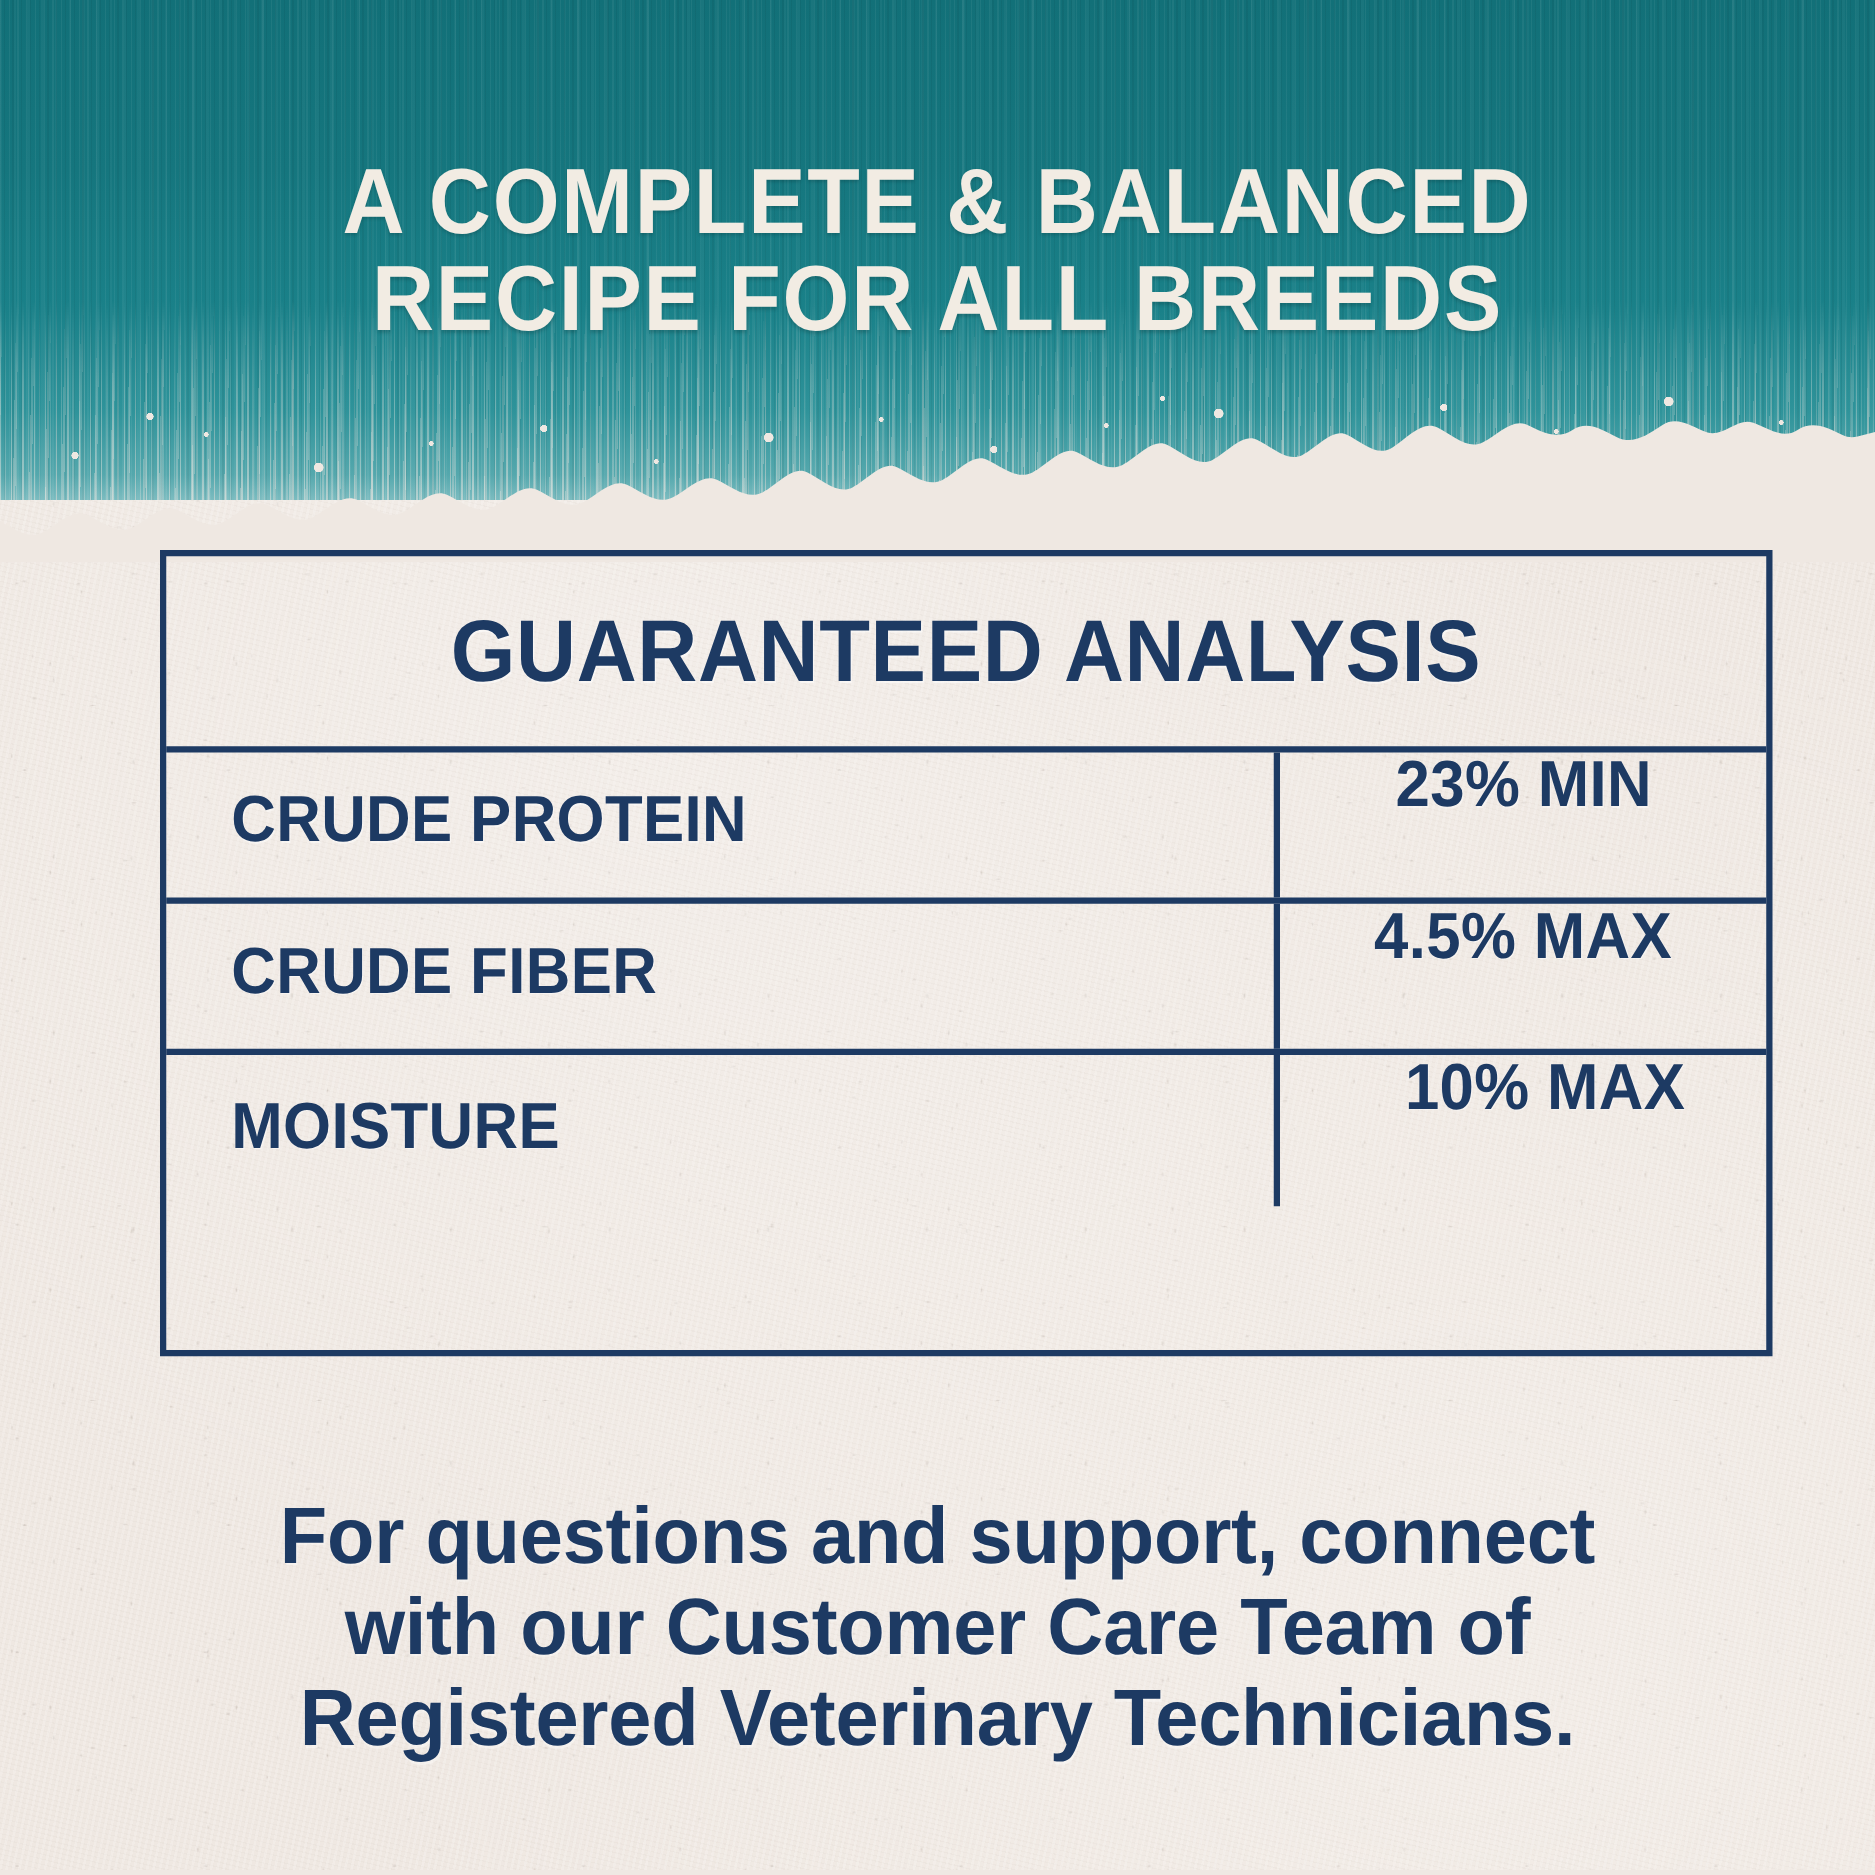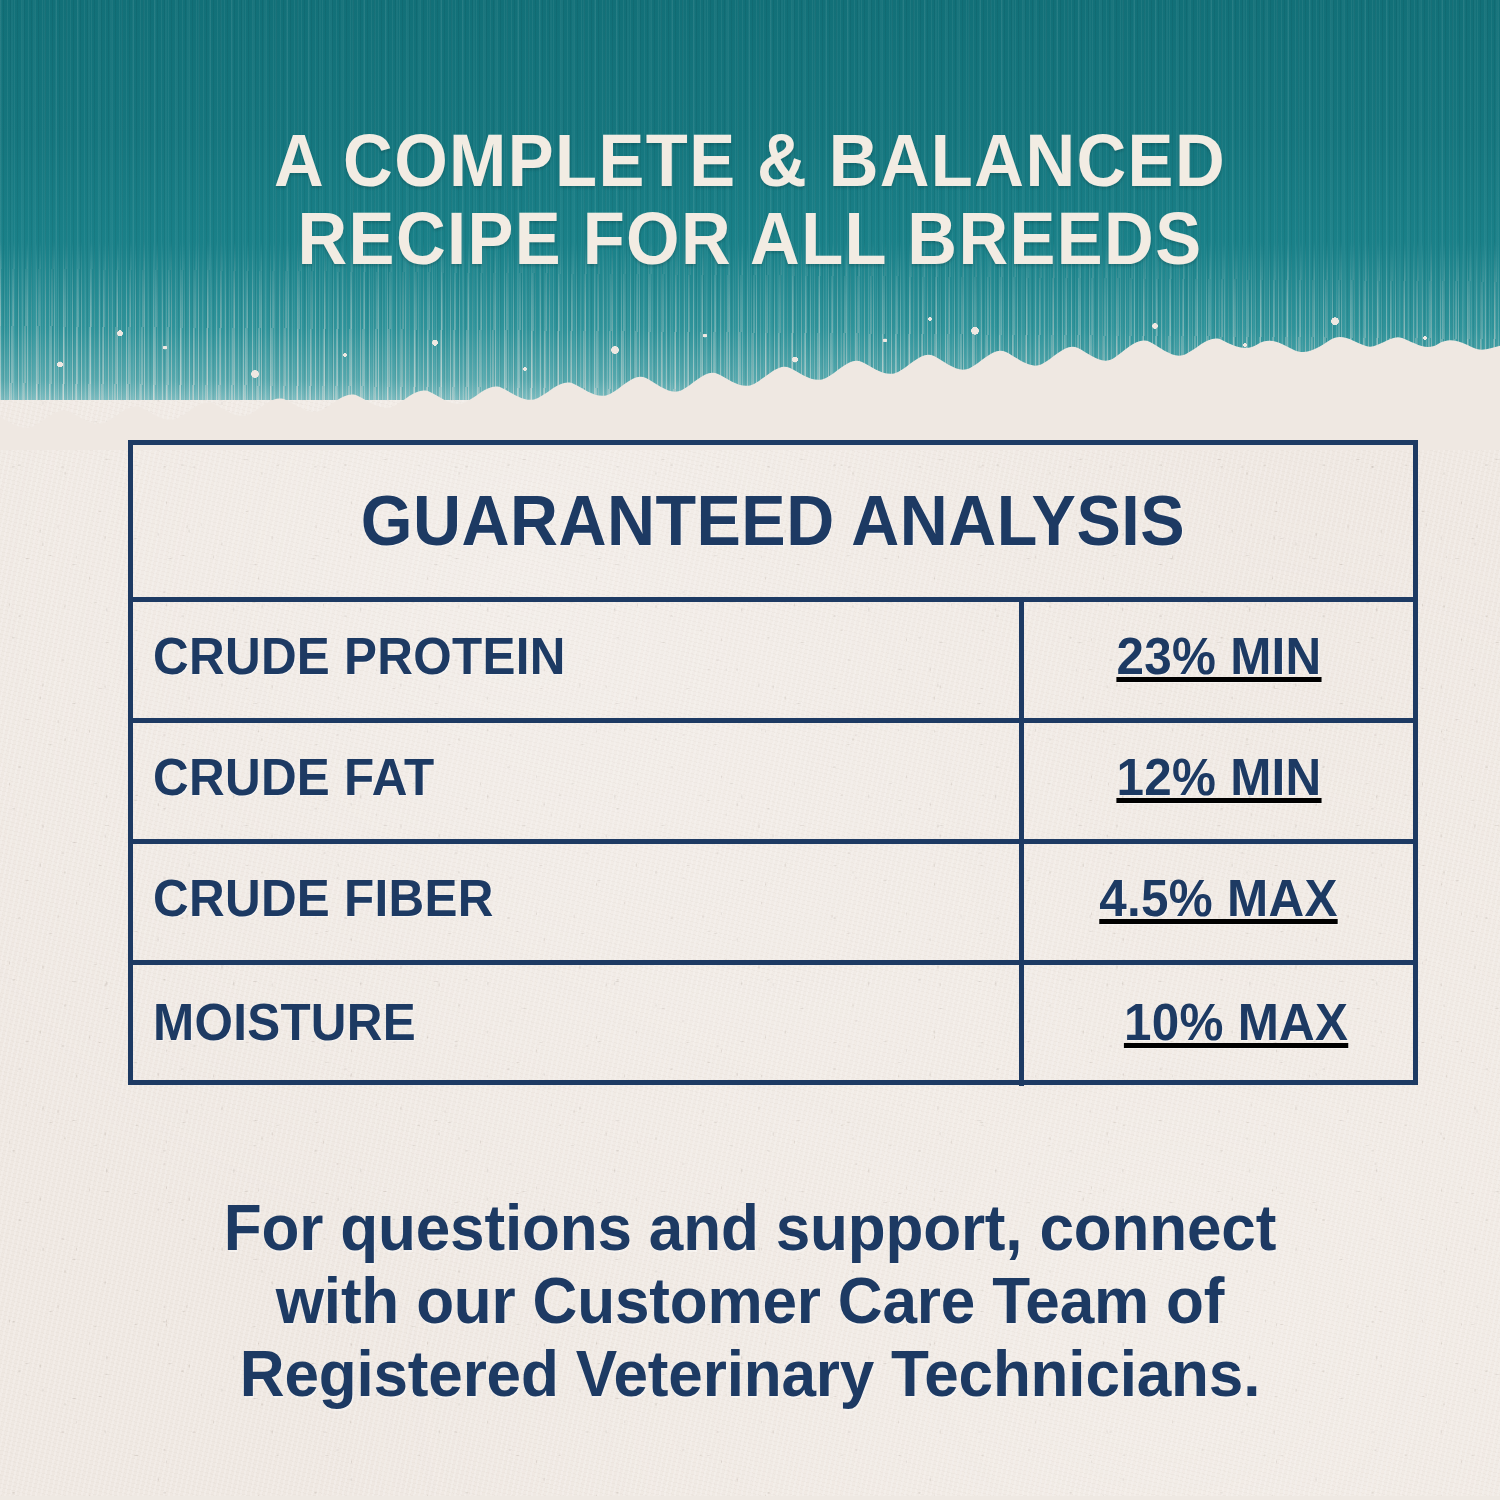--- a/index.html
+++ b/index.html
@@ -205,31 +205,29 @@
     display: flex;
     height: 121px;
     border-bottom: 5px solid #1d3a63;
     box-sizing: border-box;
   }
   .ga-row:last-child { border-bottom: none; gap: 36px; }
   .ga-cell-label {
     flex: 0 0 891px;
     display: flex;
     align-items: center;
-    padding-left: 20px;
+    padding-left: 52px;
     box-sizing: border-box;
     border-right: 5px solid #1d3a63;
   }
   .ga-cell-value {
     flex: 1 1 auto;
     display: flex;
-    align-items: center;
     justify-content: center;
     box-sizing: border-box;
-    text-decoration: underline;
   }
   .ga-label-text,
   .ga-value-text {
     color: #1d3a63;
     font-family: "Liberation Sans Narrow", "Liberation Sans", sans-serif;
     font-weight: bold;
     font-size: 52px;
     letter-spacing: .3px;
     transform: scaleX(.95);
     transform-origin: 0 50%;
@@ -334,28 +332,20 @@
 
     <div class="ga-row">
       <div class="ga-cell-label">
         <span class="ga-label-text">CRUDE PROTEIN</span>
       </div>
       <div class="ga-cell-value">
         <span class="ga-value-text">23% MIN</span>
       </div>
     </div>
 
-    <div class="ga-row">
-      <div class="ga-cell-label">
-        <span class="ga-label-text">CRUDE FAT</span>
-      </div>
-      <div class="ga-cell-value">
-        <span class="ga-value-text">12% MIN</span>
-      </div>
-    </div>
 
     <div class="ga-row">
       <div class="ga-cell-label">
         <span class="ga-label-text">CRUDE FIBER</span>
       </div>
       <div class="ga-cell-value">
         <span class="ga-value-text">4.5% MAX</span>
       </div>
     </div>
 

